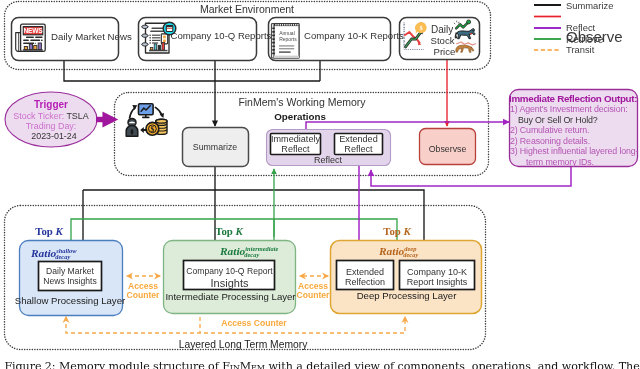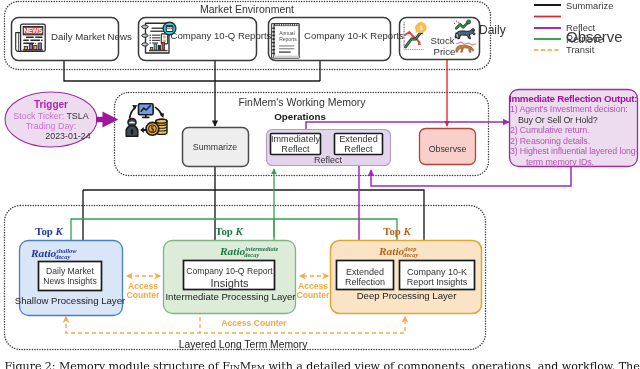--- a/index.html
+++ b/index.html
@@ -278,27 +278,27 @@
   </g>
 </svg>
 
 <div class="tlayer">
   <div class="t ctr" style="left:247px;top:3px;font-size:10.5px;">Market Environment</div>
 
   <div class="t" style="left:51px;top:30.8px;font-size:9.7px;">Daily Market News</div>
   <div class="t" style="left:170.5px;top:30.8px;font-size:9.55px;">Company 10-Q Reports</div>
   <div class="t" style="left:304px;top:30.8px;font-size:9.55px;">Company 10-K Reports</div>
 
-  <div class="t" style="left:431px;top:23.5px;font-size:12px;margin-left:48px;">Daily</div>
+  <div class="t" style="left:431px;top:23.5px;font-size:10px;">Daily</div>
   <div class="t" style="left:430.5px;top:34.5px;font-size:9.6px;">Stock</div>
   <div class="t" style="left:433.5px;top:45.5px;font-size:9.6px;">Price</div>
   <div class="t" style="left:25px;top:98.5px;font-size:10px;font-weight:bold;color:#b51fb5;text-align:center;width:52px;">Trigger</div>
   <div class="t" style="left:5px;top:110.5px;font-size:8.9px;text-align:center;width:92px;color:#cc6fcc;"><span>Stock Ticker:</span> <span style="color:#333">TSLA</span></div>
   <div class="t" style="left:5px;top:120.5px;font-size:8.9px;text-align:center;width:92px;color:#cc6fcc;">Trading Day:</div>
-  <div class="t" style="left:22px;top:130.5px;font-size:8.9px;text-align:center;width:92px;">2023-01-24</div>
+  <div class="t" style="left:8px;top:130.5px;font-size:8.9px;text-align:center;width:92px;">2023-01-24</div>
 
   <div class="t ctr" style="left:302px;top:95.5px;font-size:10.5px;">FinMem's Working Memory</div>
   <div class="t ctr" style="left:300px;top:110.5px;font-size:9.8px;font-weight:bold;color:#1a1a1a;">Operations</div>
 
   <div class="t ctr" style="left:215px;top:142px;font-size:8.8px;">Summarize</div>
   <div class="t ctr" style="left:295.5px;top:134.2px;font-size:9.1px;">Immediately</div>
   <div class="t ctr" style="left:295.5px;top:144.0px;font-size:9.1px;">Reflect</div>
   <div class="t ctr" style="left:358.5px;top:134.2px;font-size:9.1px;">Extended</div>
   <div class="t ctr" style="left:358.5px;top:144.0px;font-size:9.1px;">Reflect</div>
   <div class="t ctr" style="left:328px;top:154.5px;font-size:9.0px;">Reflect</div>

